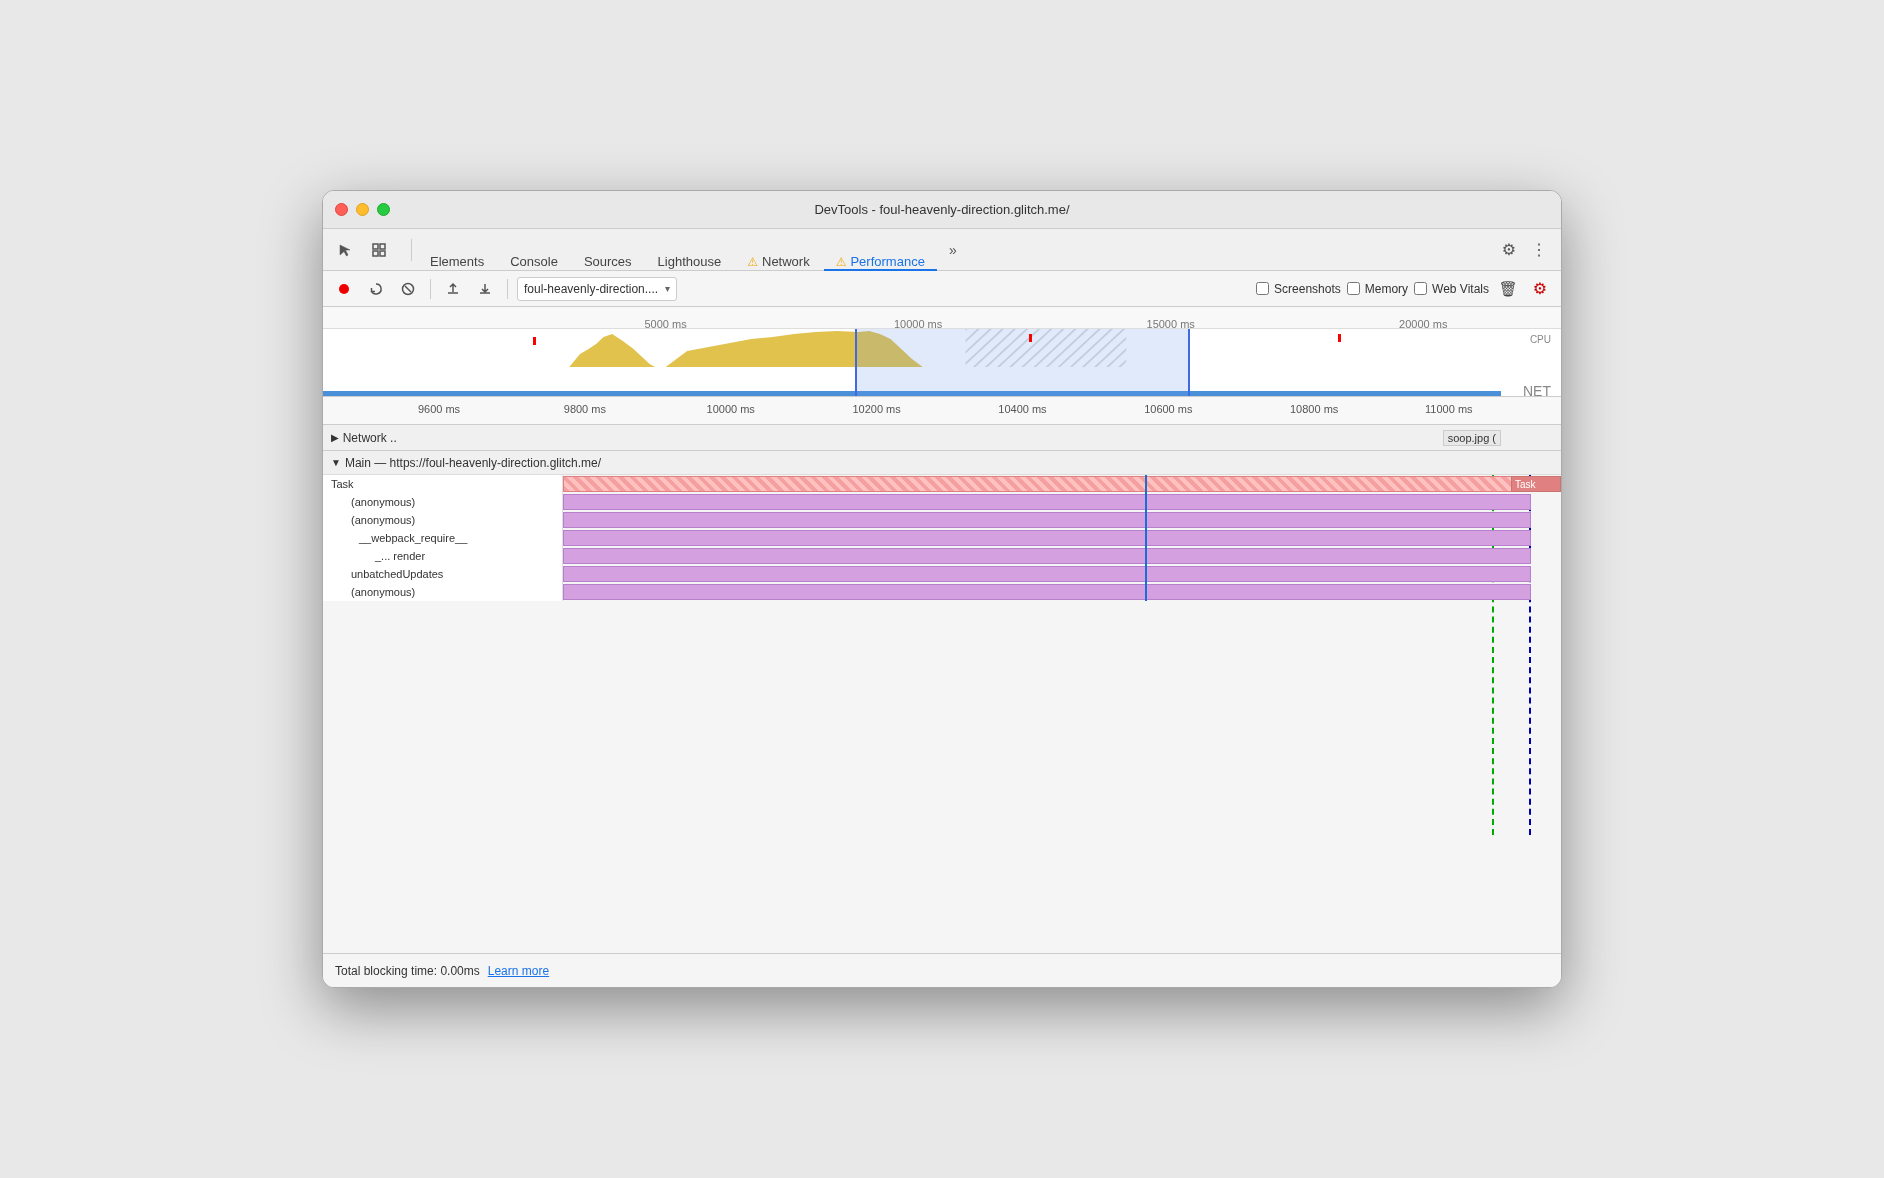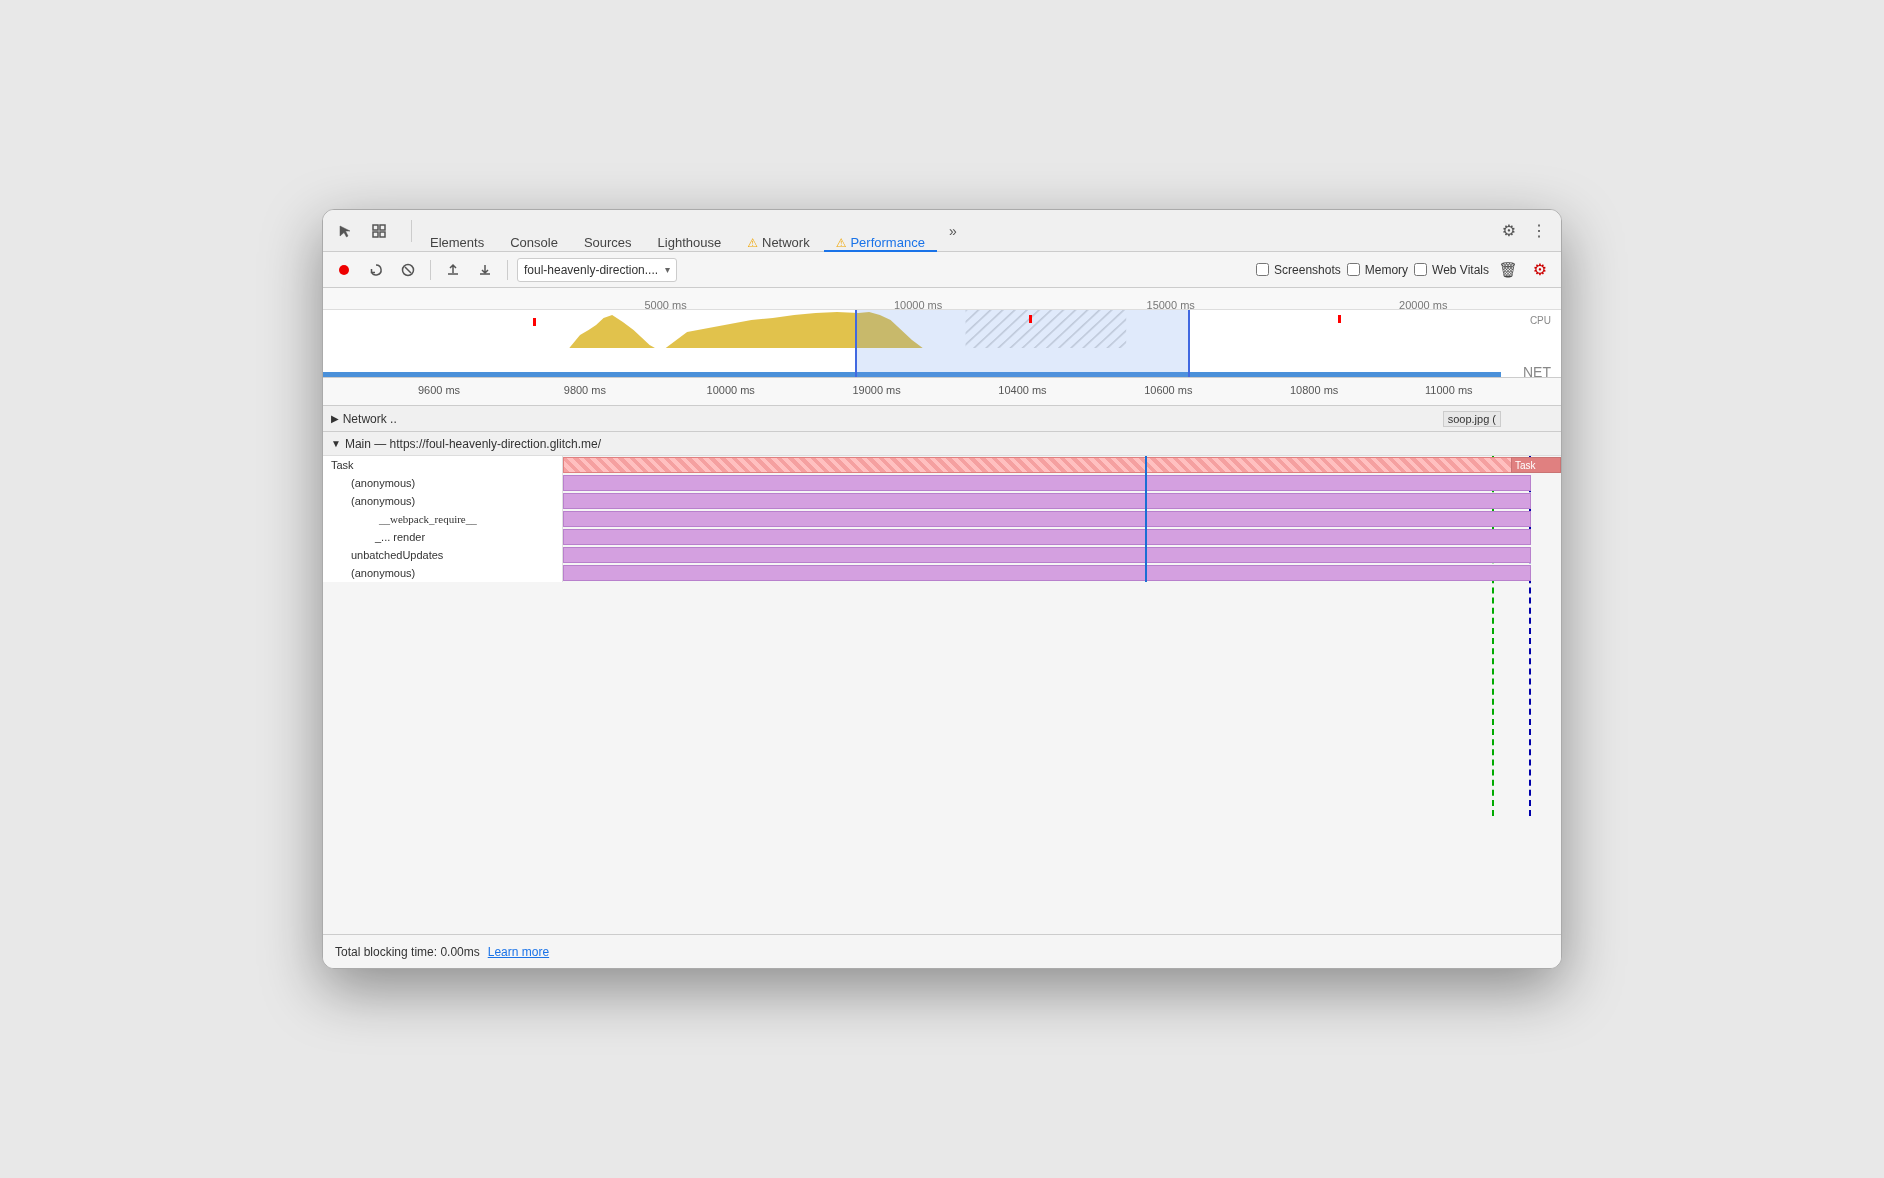--- a/index.html
+++ b/index.html
@@ -371,21 +371,21 @@
     .evaluate-bar {
       background: #e8a800;
       color: white;
     }
     .anonymous-bar {
       background: #d4a0e0;
       border: 1px solid #b880cc;
     }
     .indent-1 { padding-left: 16px; }
     .indent-2 { padding-left: 28px; }
-    .indent-3 { padding-left: 56px; font-family: Liberation Serif, serif; }
+    .indent-3 { padding-left: 36px; }
     .indent-4 { padding-left: 52px; }
     .indent-5 { padding-left: 28px; }
     
     .vertical-line {
       position: absolute;
       width: 2px;
       background: #1a6fd4;
       top: 0;
       bottom: 0;
       z-index: 10;
@@ -428,20 +428,28 @@
       flex: 1;
       overflow: hidden;
       position: relative;
     }
   </style>
 </head>
 <body>
 
 <div class="window">
 
+  <div class="title-bar">
+    <div class="traffic-lights">
+      <div class="traffic-light tl-close"></div>
+      <div class="traffic-light tl-min"></div>
+      <div class="traffic-light tl-max"></div>
+    </div>
+    <span class="title-bar-text">DevTools - foul-heavenly-direction.glitch.me/</span>
+  </div>
 
   <div class="tab-bar">
     <div class="tab-bar-left">
       <div class="icon-btn">
         <svg width="14" height="14" viewBox="0 0 14 14" fill="none">
           <path d="M2 2 L2 12 L6 8.5 L8.5 13 L10 12 L7.5 7 L12 7 Z" fill="#555" stroke="#555" stroke-width="0.5"></path>
         </svg>
       </div>
       <div class="icon-btn">
         <svg width="16" height="16" viewBox="0 0 16 16" fill="none">
@@ -572,21 +580,21 @@
         <div style="position:absolute;left:57%;top:5px;width:3px;height:8px;background:red;"></div>
         <div style="position:absolute;left:82%;top:5px;width:3px;height:8px;background:red;"></div>
       </div>
     </div>
 
     <div class="detail-ruler">
       <div class="detail-ruler-marks">
         <span class="detail-mark" style="left:0%">9600 ms</span>
         <span class="detail-mark" style="left:13%">9800 ms</span>
         <span class="detail-mark" style="left:26%">10000 ms</span>
-        <span class="detail-mark" style="left:39%">19000 ms</span>
+        <span class="detail-mark" style="left:39%">10200 ms</span>
         <span class="detail-mark" style="left:52%">10400 ms</span>
         <span class="detail-mark" style="left:65%">10600 ms</span>
         <span class="detail-mark" style="left:78%">10800 ms</span>
         <span class="detail-mark" style="left:90%">11000 ms</span>
       </div>
     </div>
 
     <div class="network-row">
       <div class="network-row-label">
         <span class="triangle">▶</span>

